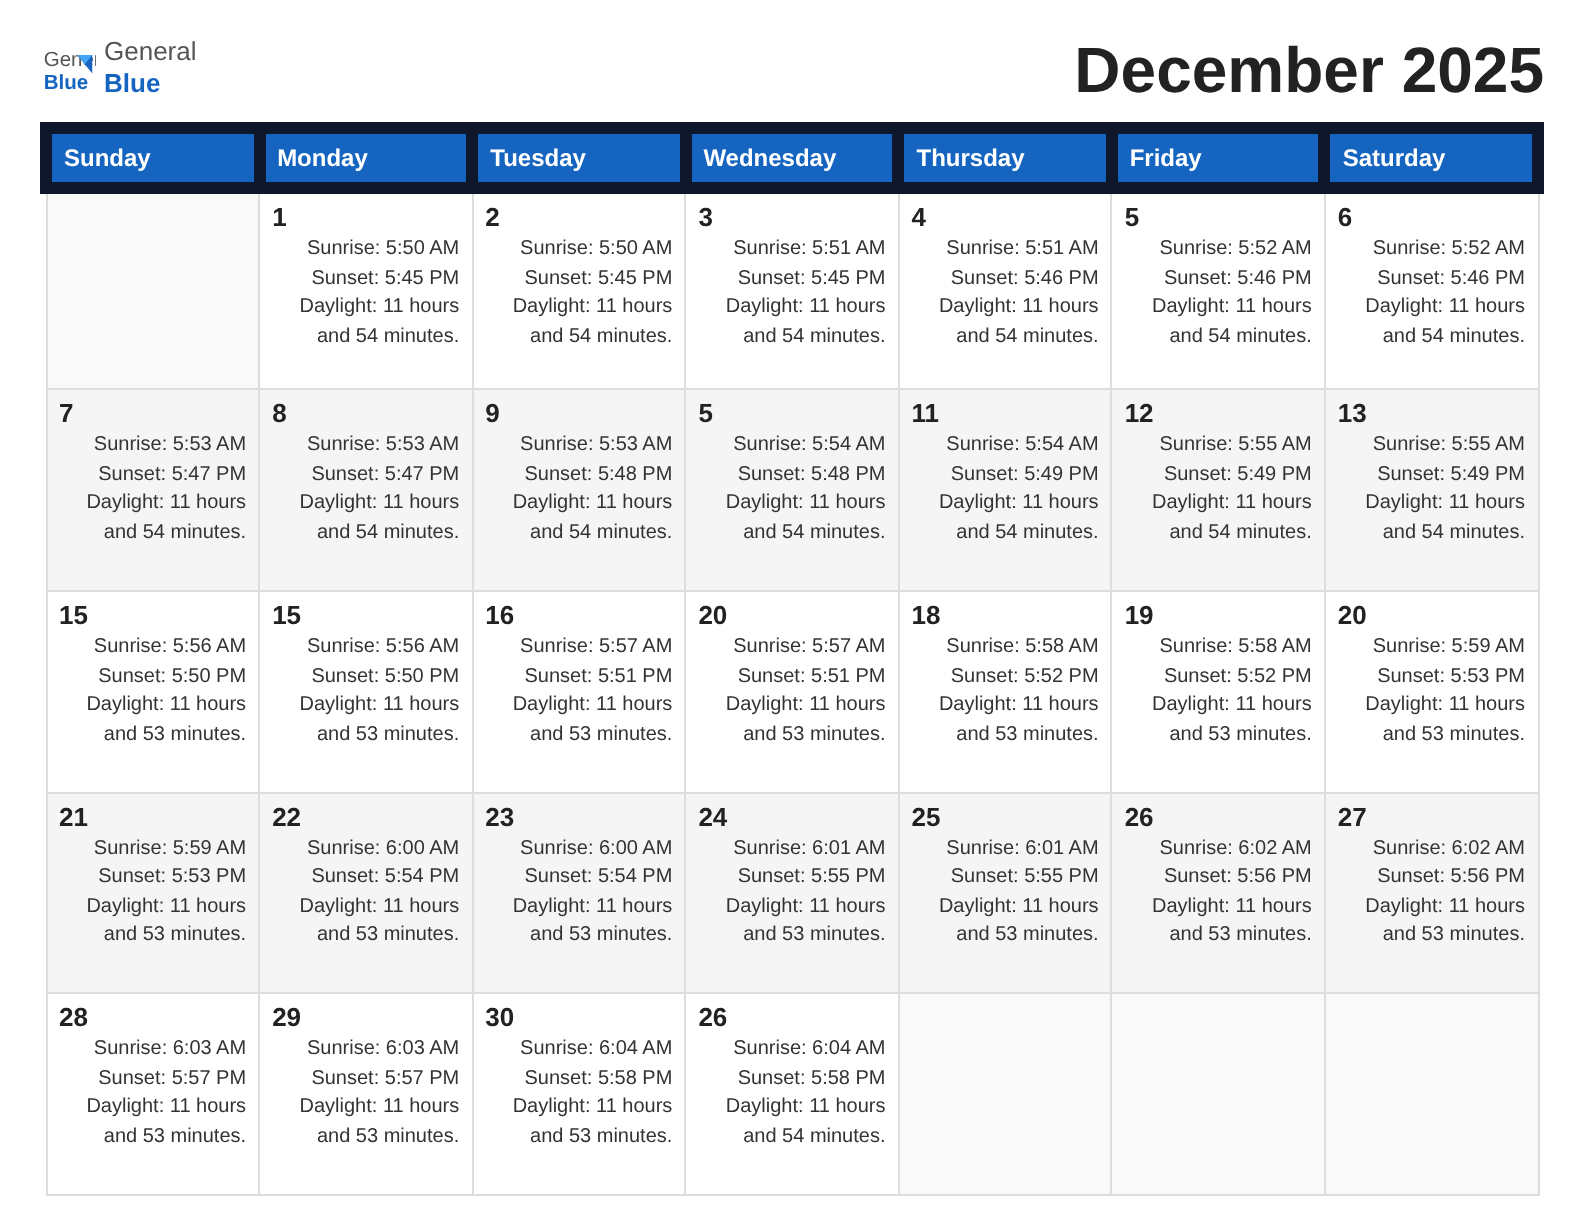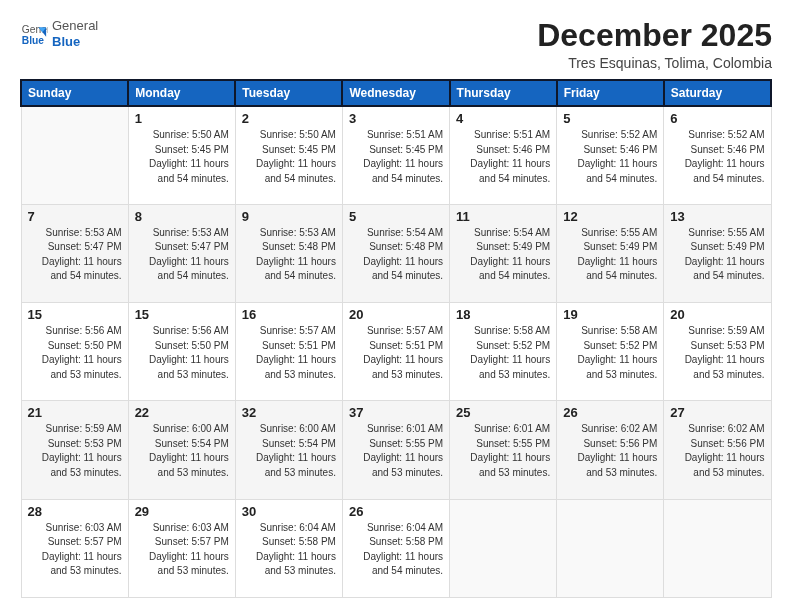--- a/index.html
+++ b/index.html
@@ -32,21 +32,21 @@
       font-size: 13px;
       line-height: 1.2;
     }
     .logo-general { color: #555; font-weight: normal; }
     .logo-blue { color: #1565c0; font-weight: bold; }
     .logo-icon {
       width: 28px;
       height: 28px;
     }
     .title-block {
-      text-align: right;
+      text-align: left;
     }
     .month-title {
       font-size: 32px;
       font-weight: bold;
       color: #222;
       line-height: 1.1;
     }
     .location {
       font-size: 14px;
       color: #444;
@@ -59,21 +59,21 @@
       width: 100%;
       table-layout: fixed;
     }
     .calendar th {
       background: #1565c0;
       color: #fff;
       font-size: 12px;
       font-weight: bold;
       padding: 5px 6px;
       text-align: left;
-      border: 2px solid #0f172a;
+      border: 6px solid #0f172a;
     }
     .calendar td {
       vertical-align: top;
       padding: 4px 6px;
       border: 1px solid #ddd;
       font-size: 10.5px;
       color: #333;
       height: 88px;
       background: #fff;
     }
@@ -112,21 +112,20 @@
         <polygon points="20,8 28,8 28,18" fill="#1565c0"></polygon>
         <polygon points="20,8 28,8 24,13" fill="#42a5f5"></polygon>
       </svg>
       <div class="logo-text">
         <div class="logo-general">General</div>
         <div class="logo-blue">Blue</div>
       </div>
     </div>
     <div class="title-block">
       <div class="month-title">December 2025</div>
-      <div class="location">Tres Esquinas, Tolima, Colombia</div>
     </div>
   </div>
 
   <table class="calendar" id="cal-table">
     <thead>
       <tr id="header-row">
           <th>Sunday</th>
           <th>Monday</th>
           <th>Tuesday</th>
           <th>Wednesday</th>
@@ -226,25 +225,25 @@
         <tr class="week-row">
           <td>
             <span class="day-num">21</span>
             <div class="day-info">Sunrise: 5:59 AM<br>Sunset: 5:53 PM<br>Daylight: 11 hours<br>and 53 minutes.</div>
           </td>
           <td>
             <span class="day-num">22</span>
             <div class="day-info">Sunrise: 6:00 AM<br>Sunset: 5:54 PM<br>Daylight: 11 hours<br>and 53 minutes.</div>
           </td>
           <td>
-            <span class="day-num">32</span>
+            <span class="day-num">23</span>
             <div class="day-info">Sunrise: 6:00 AM<br>Sunset: 5:54 PM<br>Daylight: 11 hours<br>and 53 minutes.</div>
           </td>
           <td>
-            <span class="day-num">37</span>
+            <span class="day-num">24</span>
             <div class="day-info">Sunrise: 6:01 AM<br>Sunset: 5:55 PM<br>Daylight: 11 hours<br>and 53 minutes.</div>
           </td>
           <td>
             <span class="day-num">25</span>
             <div class="day-info">Sunrise: 6:01 AM<br>Sunset: 5:55 PM<br>Daylight: 11 hours<br>and 53 minutes.</div>
           </td>
           <td>
             <span class="day-num">26</span>
             <div class="day-info">Sunrise: 6:02 AM<br>Sunset: 5:56 PM<br>Daylight: 11 hours<br>and 53 minutes.</div>
           </td>

